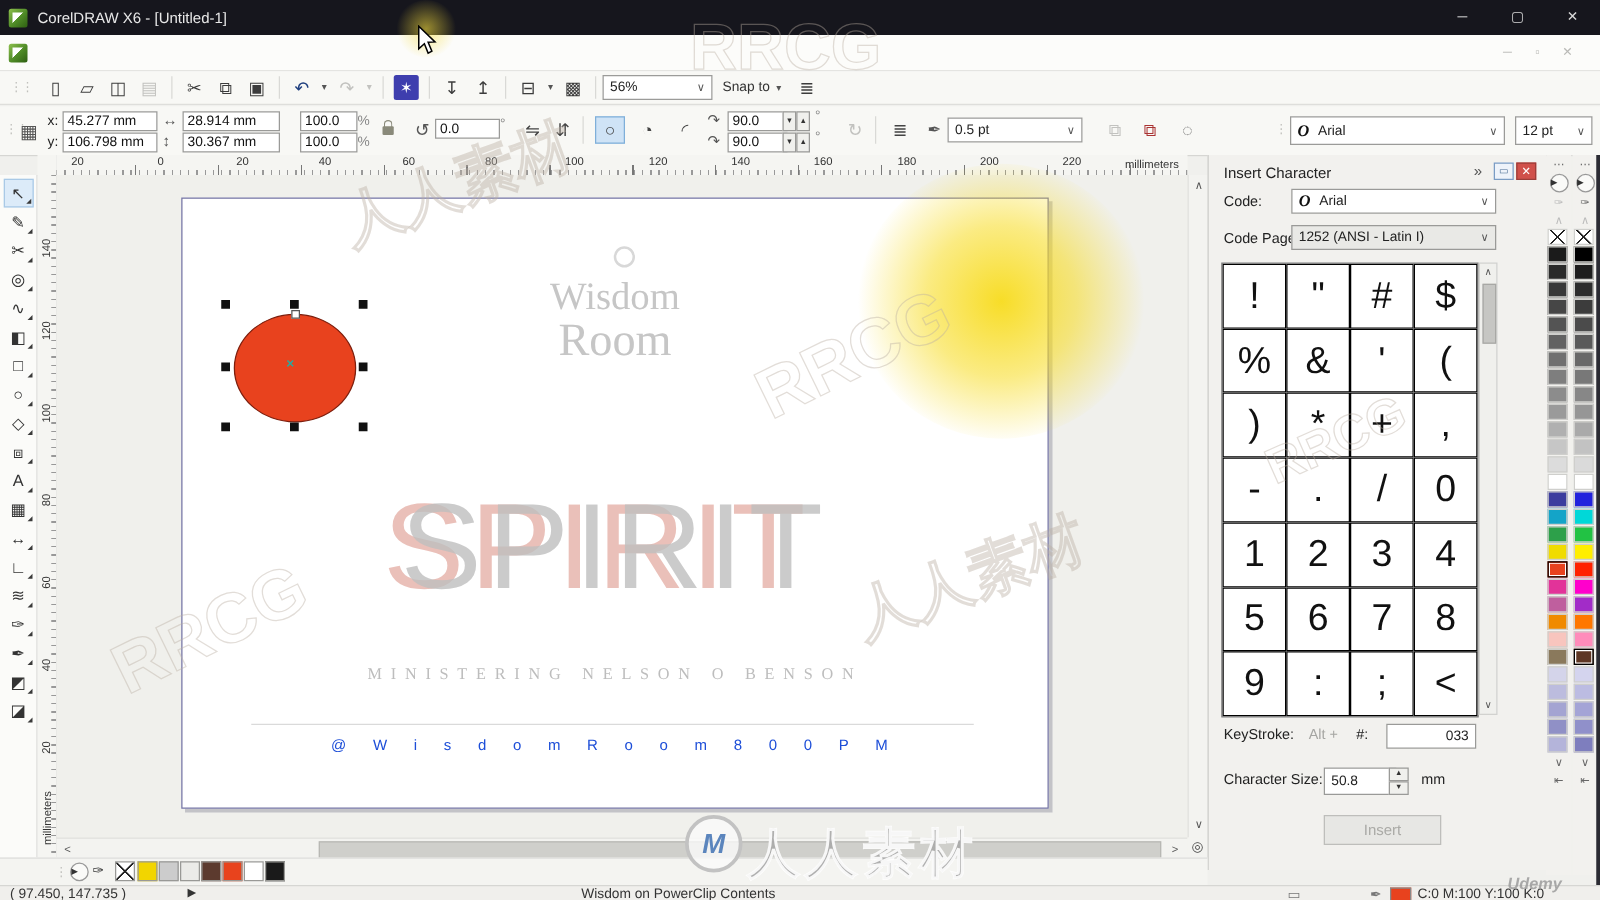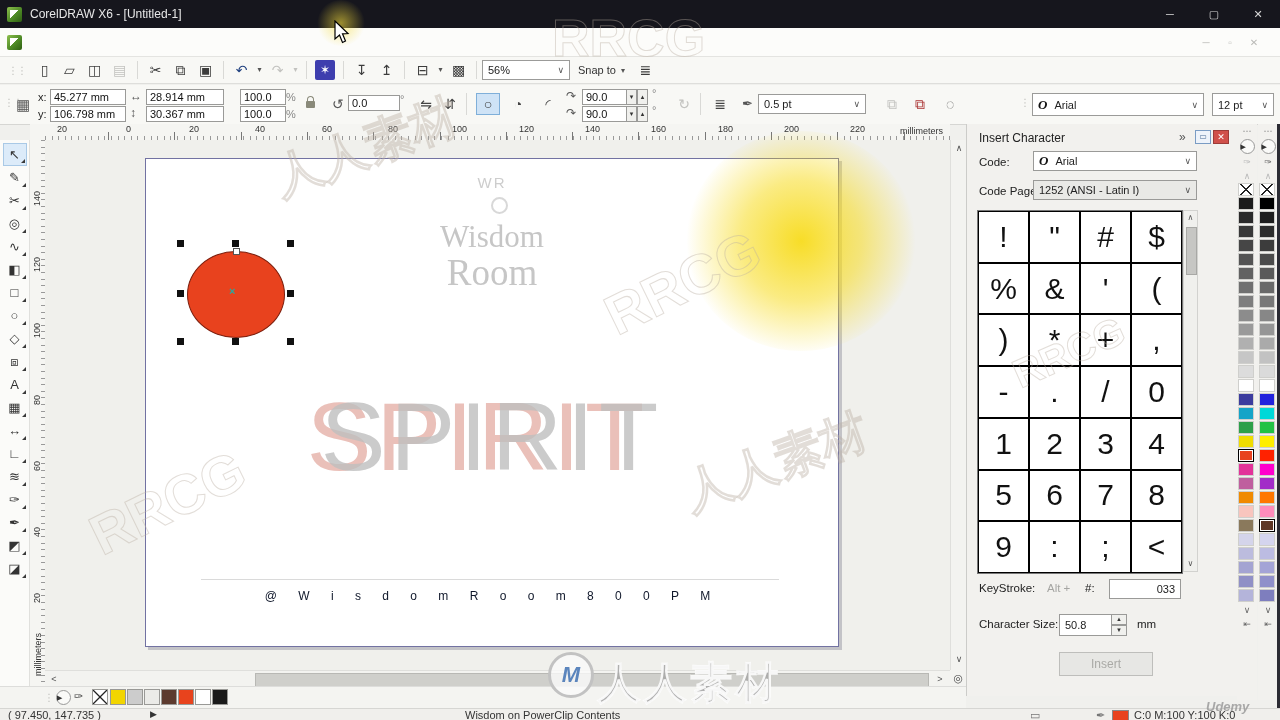--- a/index.html
+++ b/index.html
@@ -97,21 +97,21 @@
   #txt-wisdom{top:60px;font-family:"Liberation Serif",serif;font-size:31px;color:#c6c6c6;}
   #txt-room{top:92px;font-family:"Liberation Serif",serif;font-size:37px;color:#c6c6c6;}
   #txt-script{top:182px;font-family:"DejaVu Serif",serif;font-style:italic;font-size:40px;
         color:#efb5ac;}
   .spirit{top:222px;font-size:97px;letter-spacing:5px;font-weight:400;}
   #spirit-red{color:rgba(200,90,70,.38);margin-left:-14px;}
   #spirit-gray{color:rgba(190,190,190,.8);}
   #txt-min{top:372px;font-family:"Liberation Serif",serif;font-size:13px;letter-spacing:7px;
         color:#bdbdbd;}
   #rule-line{position:absolute;left:55px;top:420px;width:578px;border-top:1px solid #dadada;}
-  #txt-footer{top:430px;font-size:12px;letter-spacing:9px;color:#0f172a;}
+  #txt-footer{top:430px;font-size:12px;letter-spacing:9px;color:#1d4ed8;}
   #glow{position:absolute;left:540px;top:-28px;width:230px;height:220px;border-radius:50%;
         background:radial-gradient(circle,rgba(247,219,28,.95) 0%,rgba(247,219,28,.55) 38%,rgba(247,219,28,0) 72%);}
   #toolbar-glow{position:absolute;left:316px;top:0;width:50px;height:46px;border-radius:50%;z-index:45;
         background:radial-gradient(circle,rgba(244,220,60,.6) 0%,rgba(244,220,60,0) 70%);}
   #ellipse{position:absolute;left:41px;top:92px;width:98px;height:87px;border-radius:50%;
         border:1.5px solid #7c1f0e;box-sizing:border-box;}
   #ellipse-x{position:absolute;left:83px;top:126px;font-size:11px;font-weight:bold;color:#2aa8a0;}
   .hdl{position:absolute;width:7px;height:7px;background:#111;}
   #node-top{position:absolute;left:87px;top:89px;width:5px;height:5px;background:#fff;
         border:1px solid #555;}
@@ -333,26 +333,26 @@
     <span class="v-unit">millimeters</span>
   </div>
 
   <div id="toolbox">
     <span><div class="tool active"><span>↖</span></div><div class="tool"><span>✎</span></div><div class="tool"><span>✂</span></div><div class="tool"><span>◎</span></div><div class="tool"><span>∿</span></div><div class="tool"><span>◧</span></div><div class="tool"><span>□</span></div><div class="tool"><span>○</span></div><div class="tool"><span>◇</span></div><div class="tool"><span>⧈</span></div><div class="tool"><span>A</span></div><div class="tool"><span>▦</span></div><div class="tool"><span>↔</span></div><div class="tool"><span>∟</span></div><div class="tool"><span>≋</span></div><div class="tool"><span>✑</span></div><div class="tool"><span>✒</span></div><div class="tool"><span>◩</span></div><div class="tool"><span>◪</span></div></span>
   </div>
 
   <div id="canvas">
     <div id="page">
       <div id="glow"></div>
-      <div class="ctext" id="txt-wr">WR</div>
       <div id="ring"></div>
       <div class="ctext" id="txt-wisdom">Wisdom</div>
       <div class="ctext" id="txt-room">Room</div>
       <div class="ctext spirit" id="spirit-red">SPIRIT</div>
       <div class="ctext spirit" id="spirit-gray">SPIRIT</div>
+      <div class="ctext" id="txt-min">MINISTERING  NELSON O  BENSON</div>
       <div id="rule-line"></div>
       <div class="ctext" id="txt-footer">@  W i s d o m  R o o m  8     0 0  P M</div>
       <div id="ellipse" style="background-color: rgb(232, 66, 30);"></div>
       <div id="node-top"></div>
       <div id="ellipse-x">×</div>
       <div class="hdl" style="left:31px;top:81px"></div>
       <div class="hdl" style="left:86px;top:81px"></div>
       <div class="hdl" style="left:141px;top:81px"></div>
       <div class="hdl" style="left:31px;top:131px"></div>
       <div class="hdl" style="left:141px;top:131px"></div>

